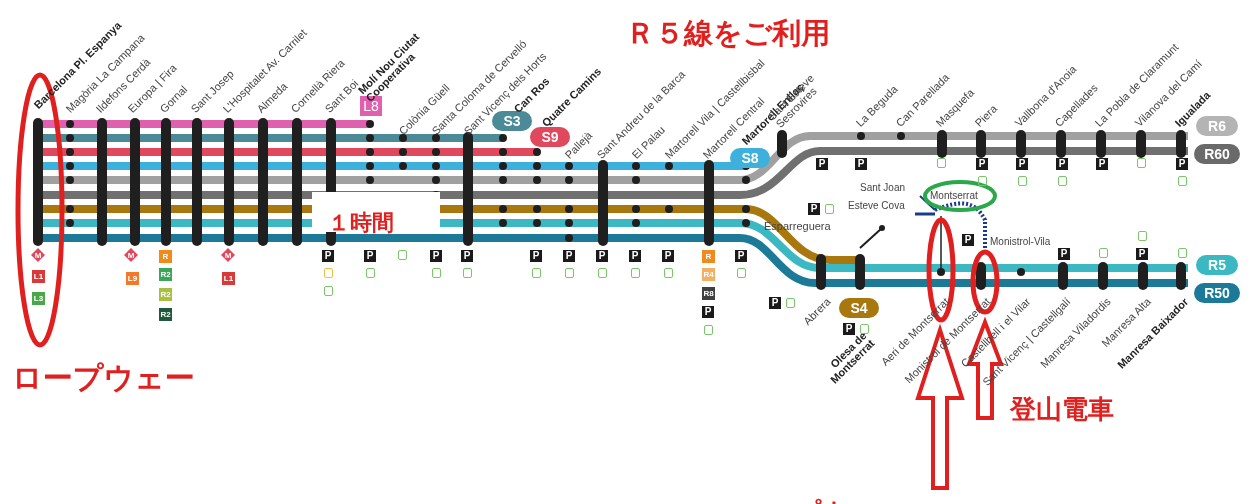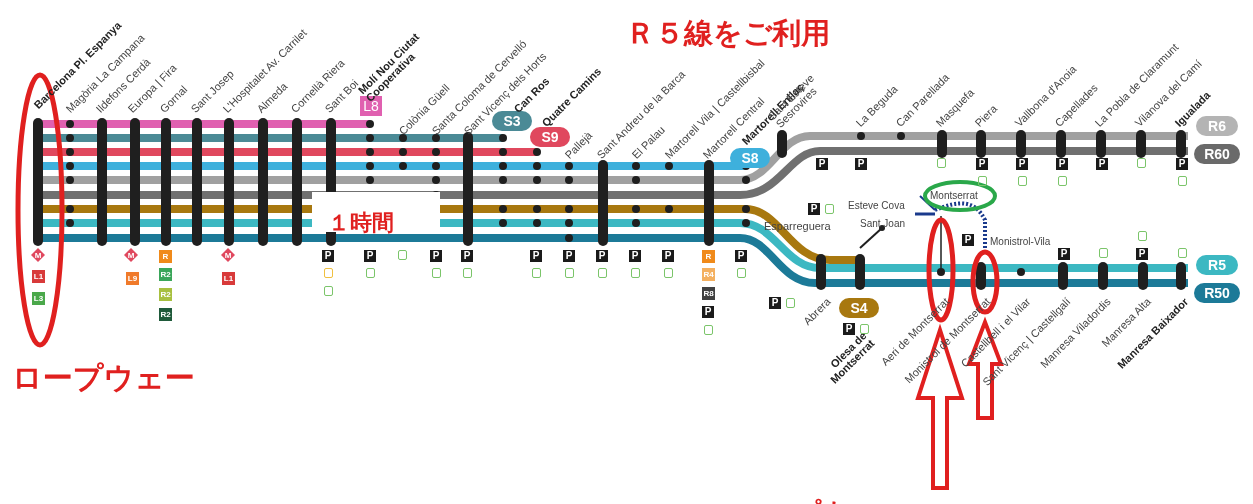--- a/index.html
+++ b/index.html
@@ -139,20 +139,21 @@
     <path d="M933 488 V398 H918 L940 330 L962 398 H947 V488 Z" stroke="#e0201f" stroke-width="4" fill="#fff"></path>
     <path d="M978 418 V364 H969 L985 322 L1001 364 H992 V418 Z" stroke="#e0201f" stroke-width="4" fill="#fff"></path>
   </svg>
 
   <div style="position:absolute;left:312px;top:192px;width:128px;height:40px;background:#fff;"></div>
 
   <div class="ann" style="left:626px;top:14px;font-size:29px;">Ｒ５線をご利用</div>
   <div class="ann" style="left:328px;top:208px;font-size:22px;">１時間</div>
   <div class="ann" style="left:12px;top:358px;font-size:30px;">ロープウェー</div>
   <div class="ann" style="left:742px;top:455px;font-size:26px;margin-top:40px;">ロープウェー</div>
+  <div class="ann" style="left:1010px;top:392px;font-size:26px;">登山電車</div>
 
   <div class="badge" style="left:360px;top:96px;width:22px;border-radius:0;background:#e060b0;font-weight:normal;">L8</div>
   <div class="badge" style="left:492px;top:111px;width:40px;background:#4b8a96;">S3</div>
   <div class="badge" style="left:530px;top:127px;width:40px;background:#e0485e;">S9</div>
   <div class="badge" style="left:730px;top:148px;width:40px;background:#3eb0dc;">S8</div>
   <div class="badge" style="left:1196px;top:116px;width:42px;background:#b4b4b4;">R6</div>
   <div class="badge" style="left:1194px;top:144px;width:46px;background:#6a6a6a;">R60</div>
   <div class="badge" style="left:839px;top:298px;width:40px;background:#a8780f;">S4</div>
   <div class="badge" style="left:1196px;top:255px;width:42px;background:#3cb8c2;">R5</div>
   <div class="badge" style="left:1194px;top:283px;width:46px;background:#1c7a98;">R50</div>
@@ -195,21 +196,21 @@
   <div class="stlabel down bold" style="right:392px;top:330px;width:60px;white-space:normal;">Olesa de Montserrat</div>
   <div class="stlabel down" style="right:310px;top:296px;">Aeri de Montserrat</div>
   <div class="stlabel down" style="right:268px;top:296px;">Monistrol de Montserrat</div>
   <div class="stlabel down" style="right:228px;top:296px;">Castellbell i el Vilar</div>
   <div class="stlabel down" style="right:188px;top:296px;">Sant Vicenç | Castellgalí</div>
   <div class="stlabel down" style="right:148px;top:296px;">Manresa Viladordis</div>
   <div class="stlabel down" style="right:108px;top:296px;">Manresa Alta</div>
   <div class="stlabel down bold" style="right:70px;top:296px;">Manresa Baixador</div>
 
   <div class="plain" style="left:930px;top:190px;font-size:10px;">Montserrat</div>
-  <div class="plain" style="left:860px;top:182px;font-size:10px;margin-top:36px;">Sant Joan</div>
+  <div class="plain" style="left:860px;top:182px;font-size:10px;">Sant Joan</div>
   <div class="plain" style="left:848px;top:200px;font-size:10px;">Esteve Cova</div>
   <div class="plain" style="left:764px;top:220px;">Esparreguera</div>
   <div class="plain" style="left:990px;top:236px;font-size:10px;">Monistrol-Vila</div>
 
   <svg class="metro" style="left:31px;top:248px;" viewBox="0 0 14 14">
       <polygon points="7,0 14,7 7,14 0,7" fill="#e0485e"></polygon>
       <text x="7" y="10" font-size="8" fill="#fff" text-anchor="middle" font-family="Liberation Sans, sans-serif" font-weight="bold">M</text>
     </svg>
   <div class="sq" style="left:32px;top:270px;background:#d83a3a;">L1</div>
   <div class="sq" style="left:32px;top:292px;background:#4aa84a;">L3</div>

